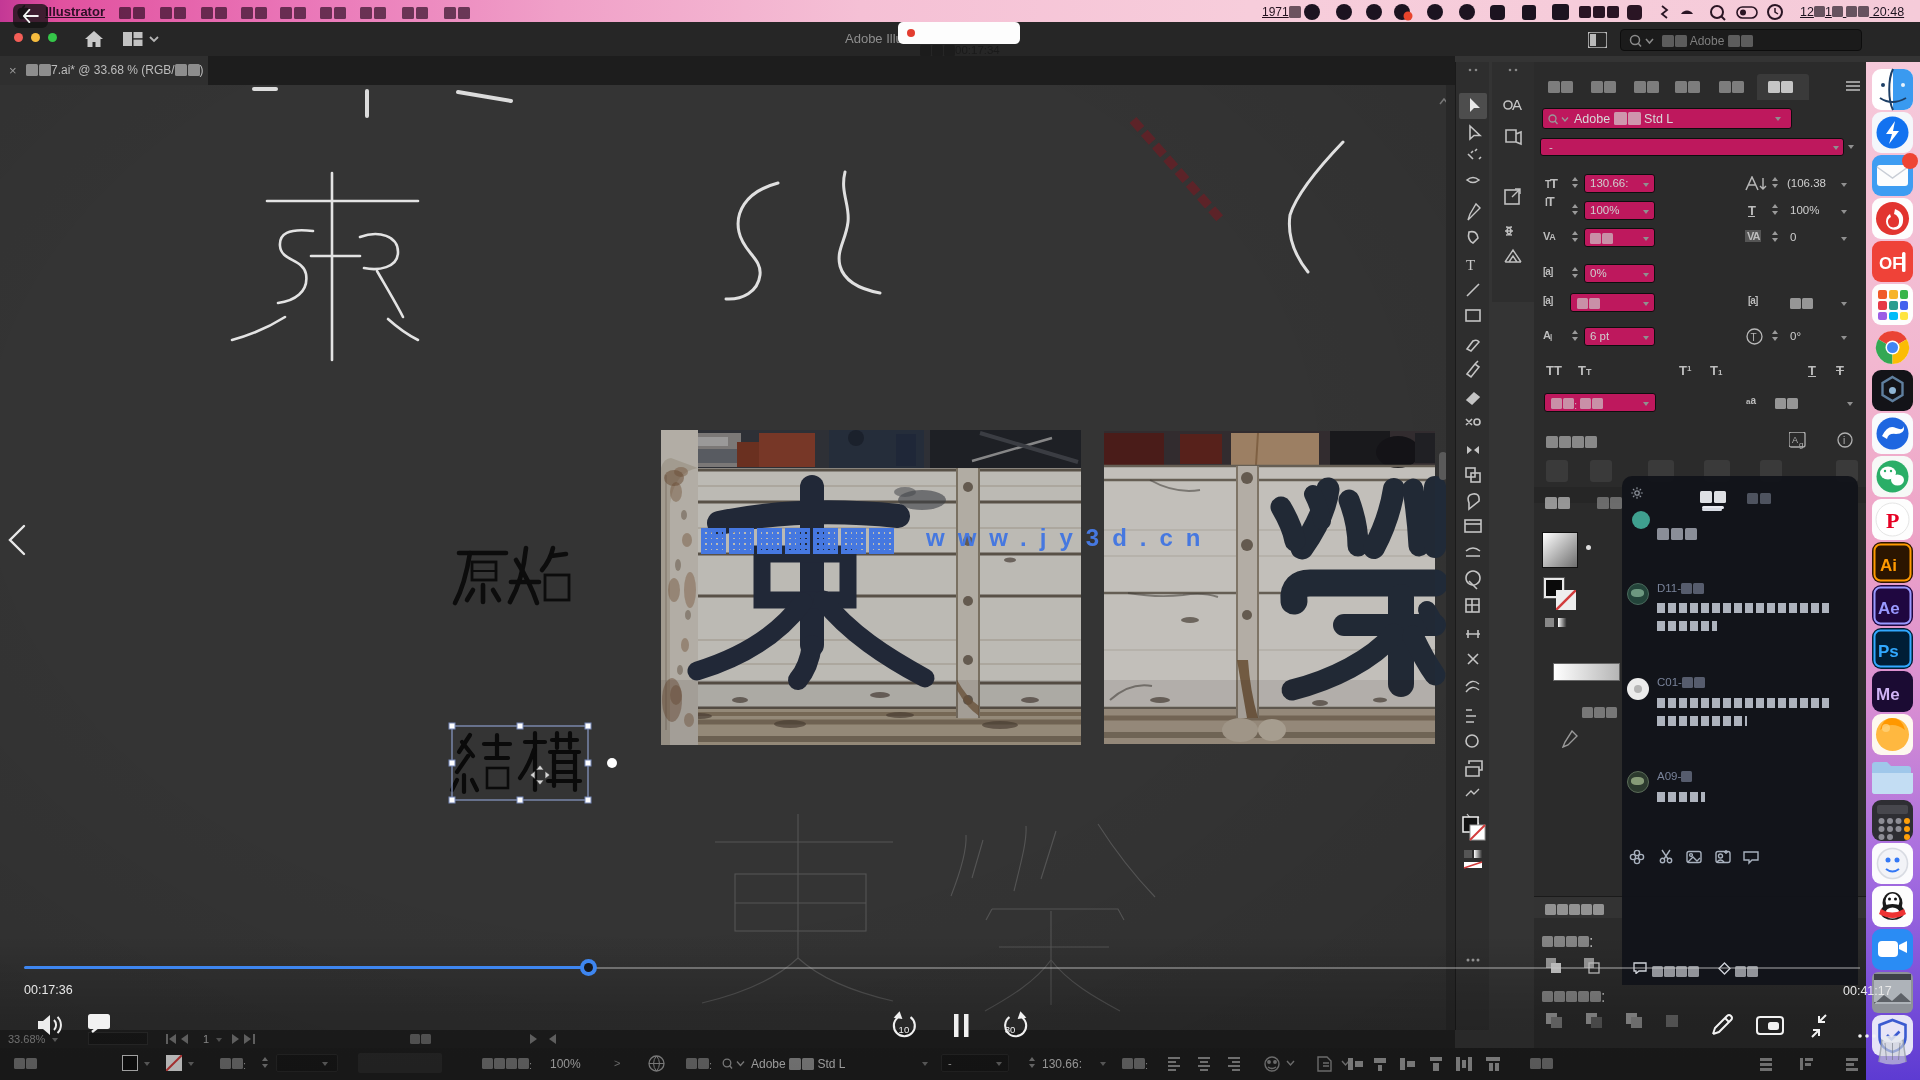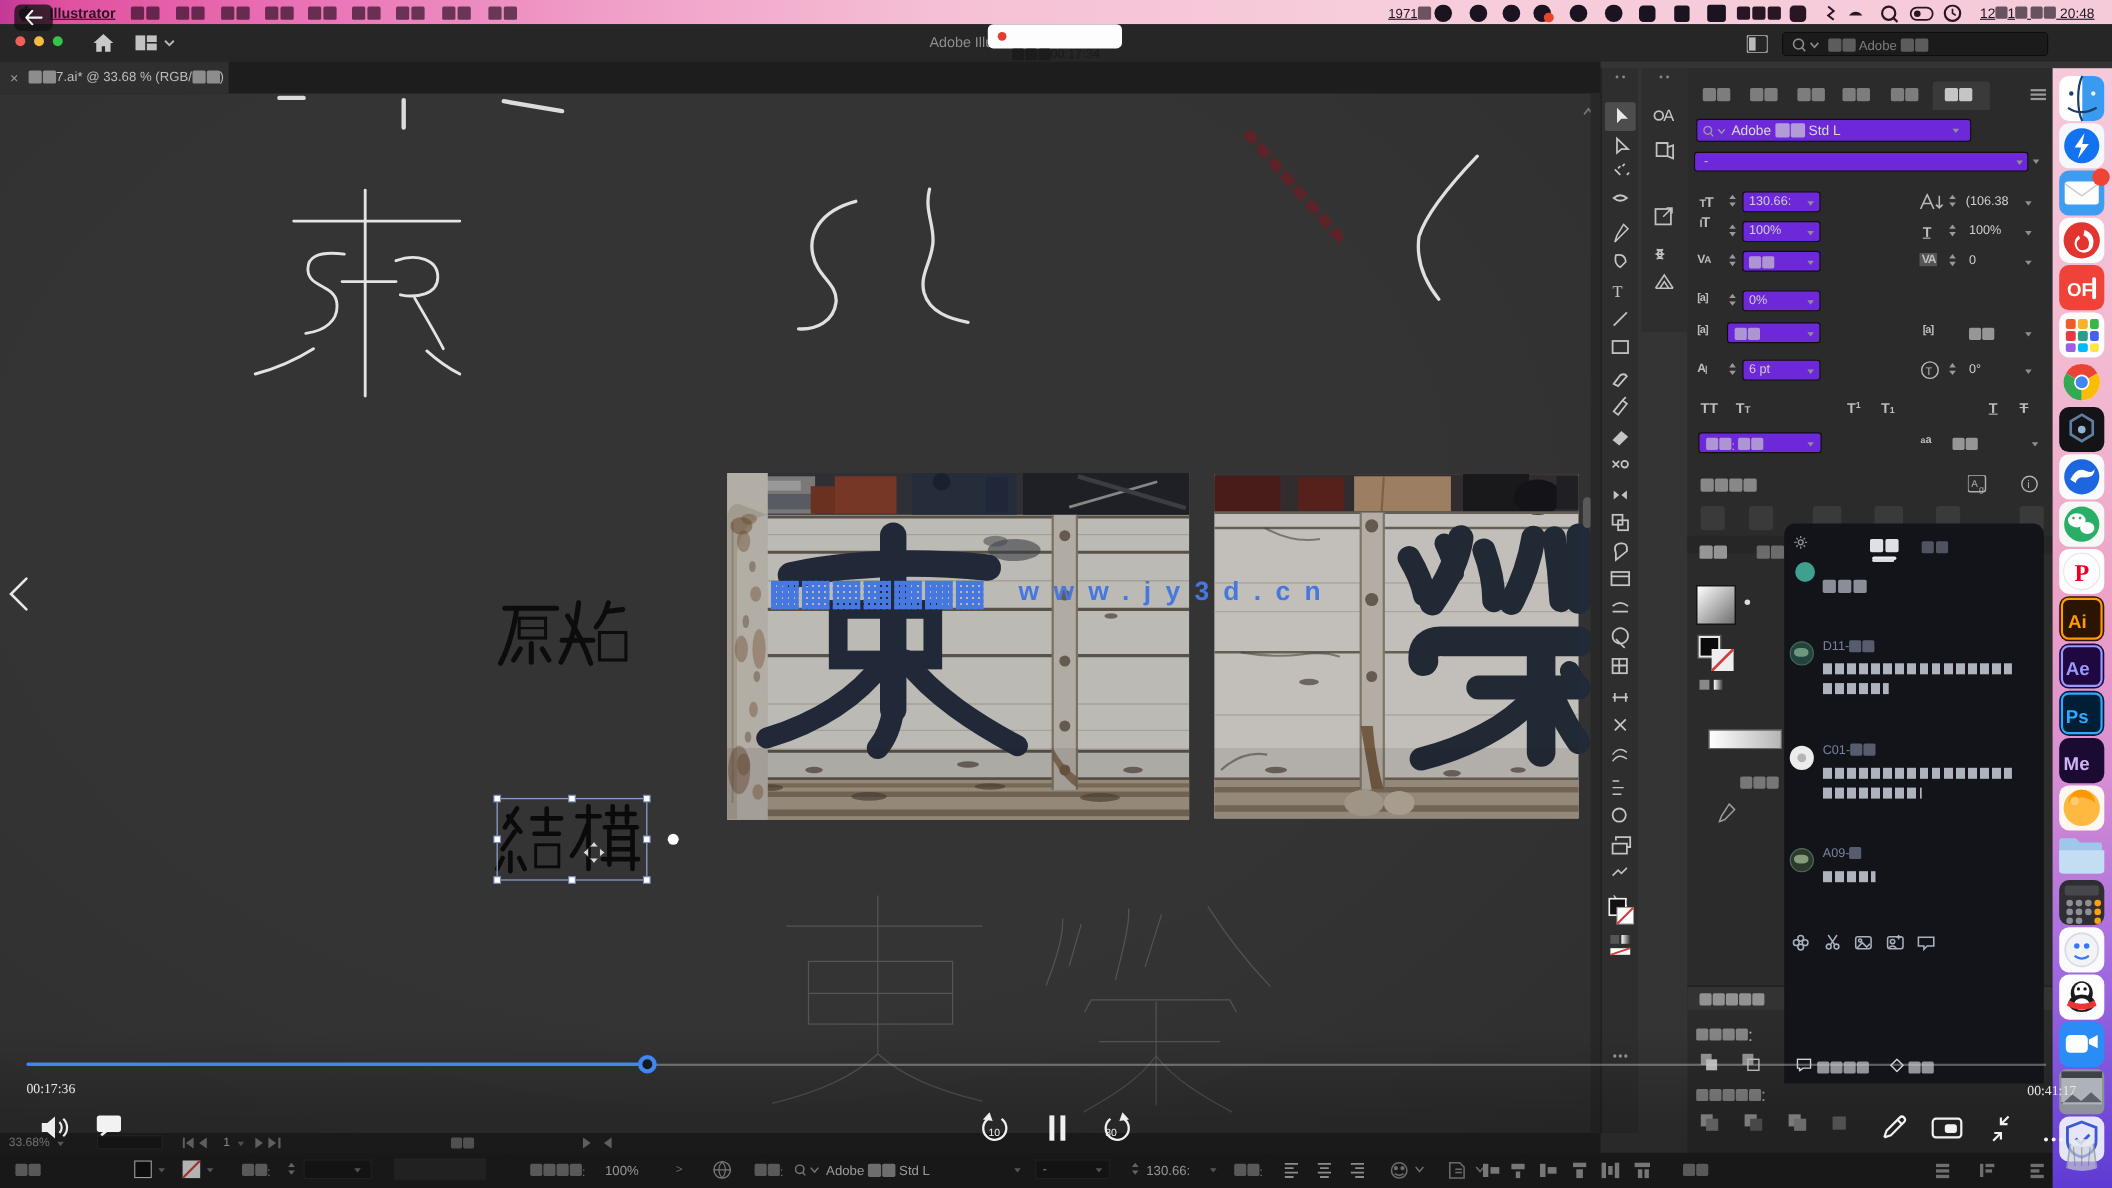--- a/index.html
+++ b/index.html
@@ -27,22 +27,22 @@
 #controlbar{left:0;top:1048px;width:1866px;height:32px;background:#1f1f1f;color:#9a9a9a;font-size:11px;}
 
 #dock{left:1866px;top:62px;width:54px;height:1018px;background:linear-gradient(180deg,#f6c9da 0,#f2b7d0 300px,#eda2c6 480px,#d98ed2 640px,#a76ee0 800px,#7a4fd9 930px,#5d3bd2 1018px);}
 
 #chat{left:1622px;top:476px;width:236px;height:509px;background:rgba(18,20,26,.97);border-radius:10px 10px 0 0;color:#cdd3dd;}
 
 #prog-blue{left:24px;top:966px;width:562px;height:3px;background:#3e86f0;border-radius:2px;}
 #prog-gray{left:596px;top:967px;width:1264px;height:1.6px;background:rgba(200,200,200,.42);}
 #knob{left:580px;top:959px;width:17px;height:17px;border-radius:50%;background:#3e86f0;}
 #knob:after{content:"";position:absolute;left:4px;top:4px;width:9px;height:9px;border-radius:50%;background:#16181d;}
-.ptime{position:absolute;color:#e8e8e8;font-size:12.5px;font-family:Liberation Serif, serif;}
-.fbox{position:absolute;background:#6d28d9;border:1px solid #0e0e0e;border-radius:3px;font-size:11.5px;color:#cfcfcf}
+.ptime{position:absolute;color:#e8e8e8;font-size:12.5px;}
+.fbox{position:absolute;background:#be185d;border:1px solid #0e0e0e;border-radius:3px;font-size:11.5px;color:#cfcfcf}
 .caret{position:absolute;width:0;height:0;border-left:3.4px solid transparent;border-right:3.4px solid transparent;border-top:4.2px solid #909090}
 .cup{position:absolute;width:0;height:0;border-left:3.2px solid transparent;border-right:3.2px solid transparent;border-bottom:4.2px solid #9a9a9a}
 .cdn{position:absolute;width:0;height:0;border-left:3.2px solid transparent;border-right:3.2px solid transparent;border-top:4.2px solid #9a9a9a}
 .picn{position:absolute;color:#bdbdbd;font-size:13px;font-weight:bold;letter-spacing:-1px}
 .kt{display:inline-block;height:10px;background:repeating-linear-gradient(90deg,currentColor 0 8px,rgba(0,0,0,0) 8px 11px);opacity:.85}
 .kw{display:inline-block;background:repeating-linear-gradient(90deg,currentColor 0 4px,rgba(0,0,0,0) 4px 5.5px),repeating-linear-gradient(0deg,currentColor 0 4px,rgba(0,0,0,0) 4px 5.5px);}
 
 #backbtn{left:13px;top:4px;width:35px;height:24px;background:rgba(18,18,18,.78);border-radius:6px;}
 
 #recpill{left:898px;top:22px;width:122px;height:22px;background:#fdfdfd;border-radius:5px;color:#111;font-size:12px;}

